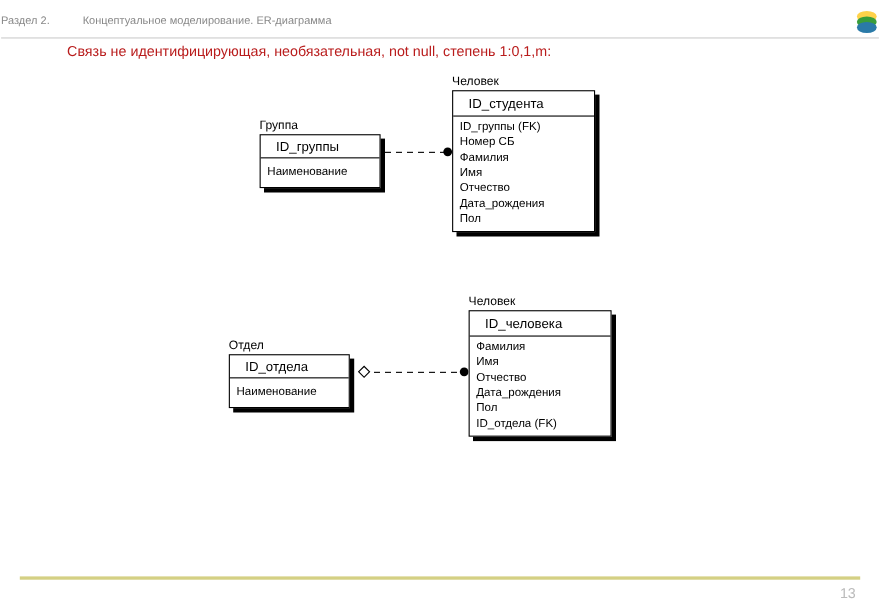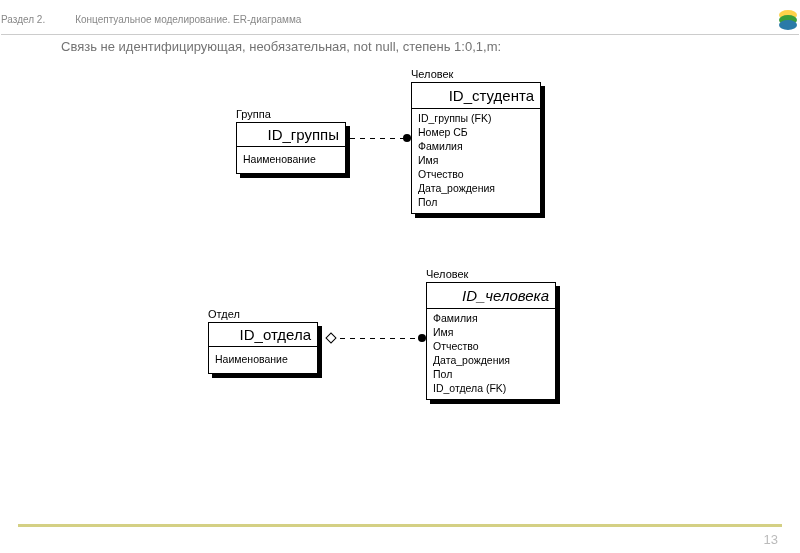--- a/index.html
+++ b/index.html
@@ -34,21 +34,21 @@
   .logo .d2 { background:#3a9d3a; top: 5px; }
   .logo .d3 { background:#2a7aa8; top: 10px; }
   .rule1 { border-top: 1px solid #ccc; margin: 0 0 4px 0; }
   h1.title {
     color: #3a9d3a;
     font-weight: 400;
     font-size: 22px;
     margin: 6px 0 16px 0;
   }
   .caption {
-    color: #737373;
+    color: #b91c1c;
     font-size: 13px;
     margin: 0 0 14px 60px;
   }
   .diagram {
     position: relative;
     height: 170px;
     margin-bottom: 30px;
   }
   .entity {
     position: absolute;
@@ -68,23 +68,22 @@
   }
   .inner {
     position: relative;
     background: #fff;
     border: 1px solid #000;
     z-index: 1;
   }
   .pk {
     padding: 3px 6px;
     border-bottom: 1px solid #000;
-    font-size: 15px;
+    font-size: 12px;
     white-space: nowrap;
-    text-align: right;
   }
   .attr {
     padding: 1px 6px;
     font-size: 10.5px;
     white-space: nowrap;
   }
   .attrs { padding: 2px 0 4px; }
   .link {
     position: absolute;
     height: 1px; background: #000;
@@ -179,21 +178,21 @@
           </div>
         </div>
       </div>
     </div>
 
     <div class="entity" style="left:425px; top:0px; width:130px;">
       <p class="entity-label">Человек</p>
       <div class="box">
         <div class="shadow"></div>
         <div class="inner">
-          <div class="pk" style="padding:4px 6px 4px 14px;font-style:italic;">ID_человека</div>
+          <div class="pk" style="padding:4px 6px 4px 14px;">ID_человека</div>
           <div class="attrs">
             <div class="attr">Фамилия</div>
             <div class="attr">Имя</div>
             <div class="attr">Отчество</div>
             <div class="attr">Дата_рождения</div>
             <div class="attr">Пол</div>
             <div class="attr">ID_отдела (FK)</div>
           </div>
         </div>
       </div>

